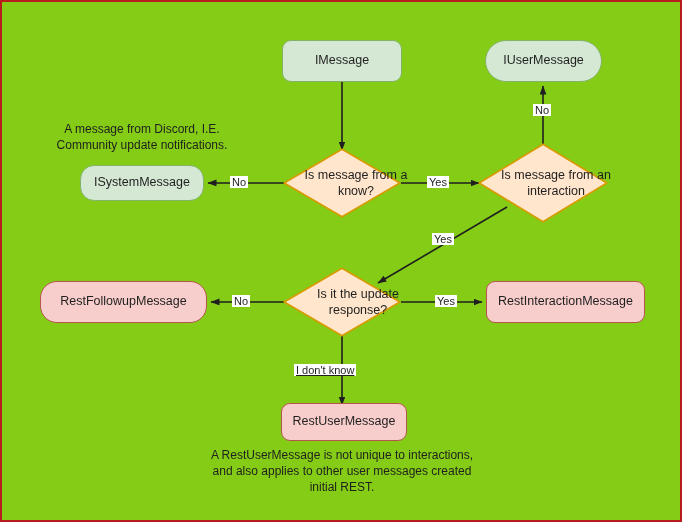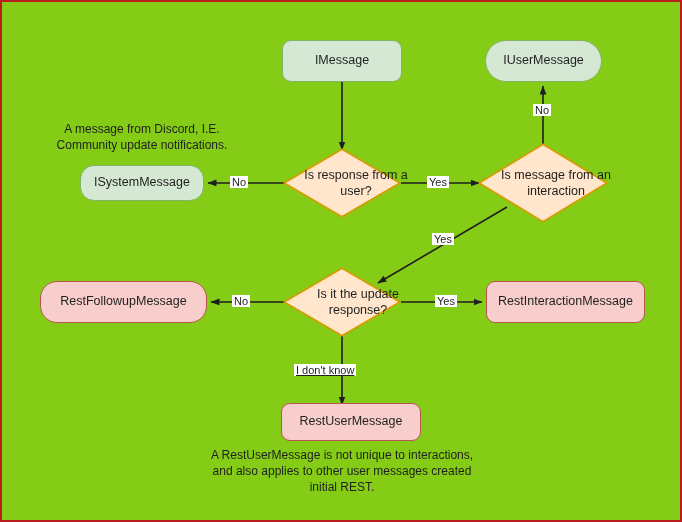--- a/index.html
+++ b/index.html
@@ -140,29 +140,29 @@
   </div>
 
   <div class="node node-pink" style="left:38px; top:279px; width:167px; height:42px;border-radius:17px;">
     <span>RestFollowupMessage</span>
   </div>
 
   <div class="node node-pink" style="left:484px; top:279px; width:159px; height:42px;">
     <span>RestInteractionMessage</span>
   </div>
 
-  <div class="node node-pink" style="left:279px; top:401px; width:140px; height:38px;">
+  <div class="node node-pink" style="left:279px; top:401px; width:126px; height:38px;">
     <span>RestUserMessage</span>
   </div>
 
   <div class="diamond-wrap" style="left:281px; top:146px; width:118px; height:70px;">
     <svg width="118" height="70" viewBox="0 0 118 70">
       <polygon points="59,1.2 116.8,35 59,68.8 1.2,35" fill="#ffe6cc" stroke="#d79b00" stroke-width="1.6" stroke-linejoin="round"></polygon>
     </svg>
-    <div class="diamond-label" style="padding:0 14px;">Is response from a user?</div>
+    <div class="diamond-label" style="padding:0 14px;">Is message from a know?</div>
   </div>
 
   <div class="diamond-wrap" style="left:476px; top:141px; width:130px; height:80px;">
     <svg width="130" height="80" viewBox="0 0 130 80">
       <polygon points="65,1.2 128.8,40 65,78.8 1.2,40" fill="#ffe6cc" stroke="#d79b00" stroke-width="1.6" stroke-linejoin="round"></polygon>
     </svg>
     <div class="diamond-label" style="padding:0 13px;">Is message from an interaction</div>
   </div>
 
   <div class="diamond-wrap" style="left:281px; top:265px; width:118px; height:70px;">

